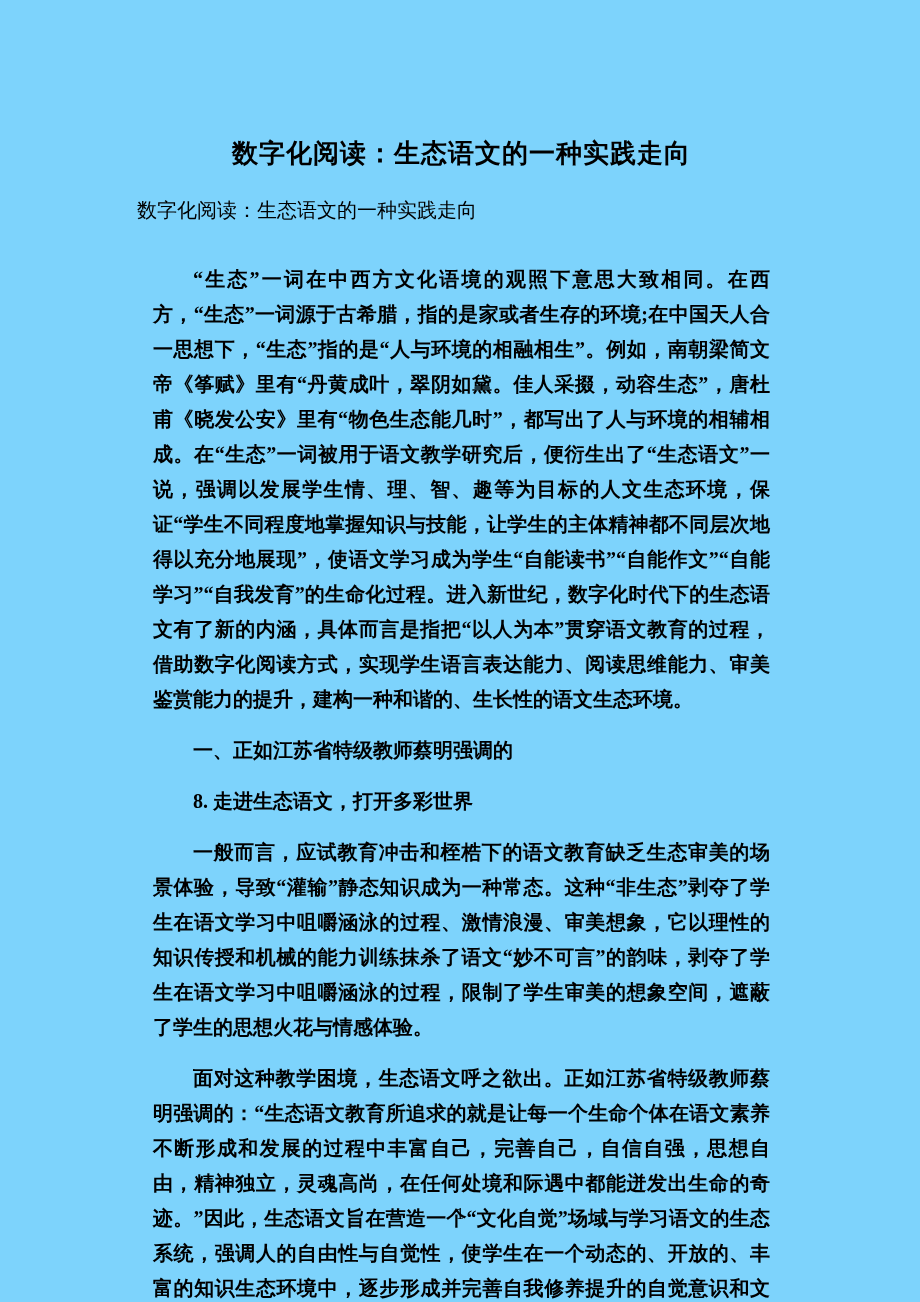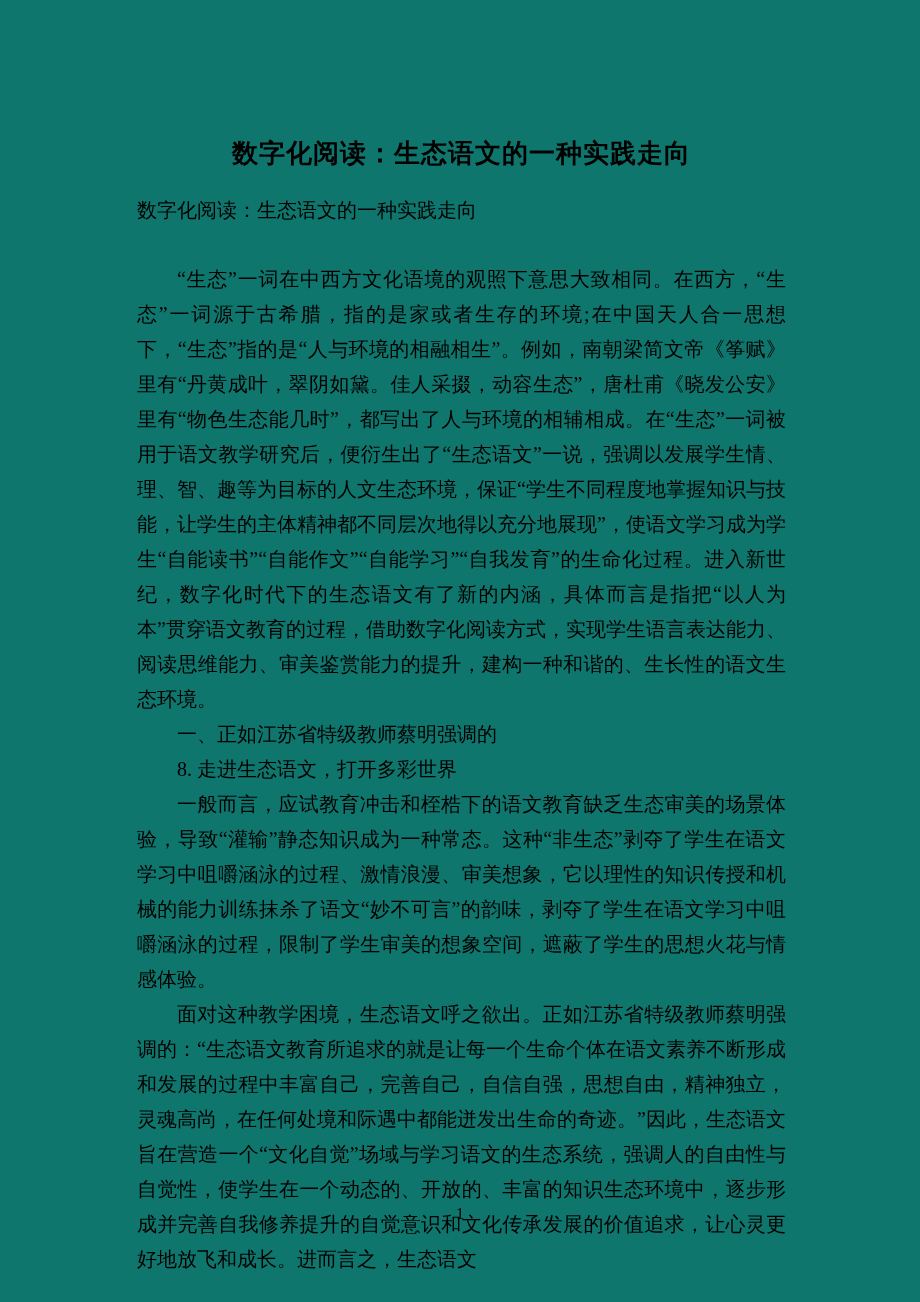--- a/index.html
+++ b/index.html
@@ -4,21 +4,21 @@
 <style>
   html, body {
     margin: 0;
     padding: 0;
     background: #ffffff;
   }
   .page {
     position: relative;
     width: 920px;
     height: 1302px;
-    background: #0f766e;
+    background: #7dd3fc;
     overflow: hidden;
     font-family: "Liberation Serif", "DejaVu Serif", serif;
     color: #000000;
   }
   .content {
     position: absolute;
     top: 138px;
     left: 137px;
     width: 649px;
   }
@@ -31,25 +31,26 @@
     letter-spacing: 1px;
   }
   .subtitle {
     font-size: 20px;
     line-height: 28px;
     margin: 0 0 38px 0;
   }
   .body-para {
     font-size: 20px;
     line-height: 35px;
-    margin: 0;
+    margin: 16px;
     text-align: justify;
     text-justify: inter-ideograph;
     text-indent: 2em;
     word-break: break-all;
+    font-weight: bold;
   }
   .page-number {
     position: absolute;
     bottom: 80px;
     left: 0;
     right: 0;
     text-align: center;
     font-size: 16px;
     line-height: 16px;
   }

